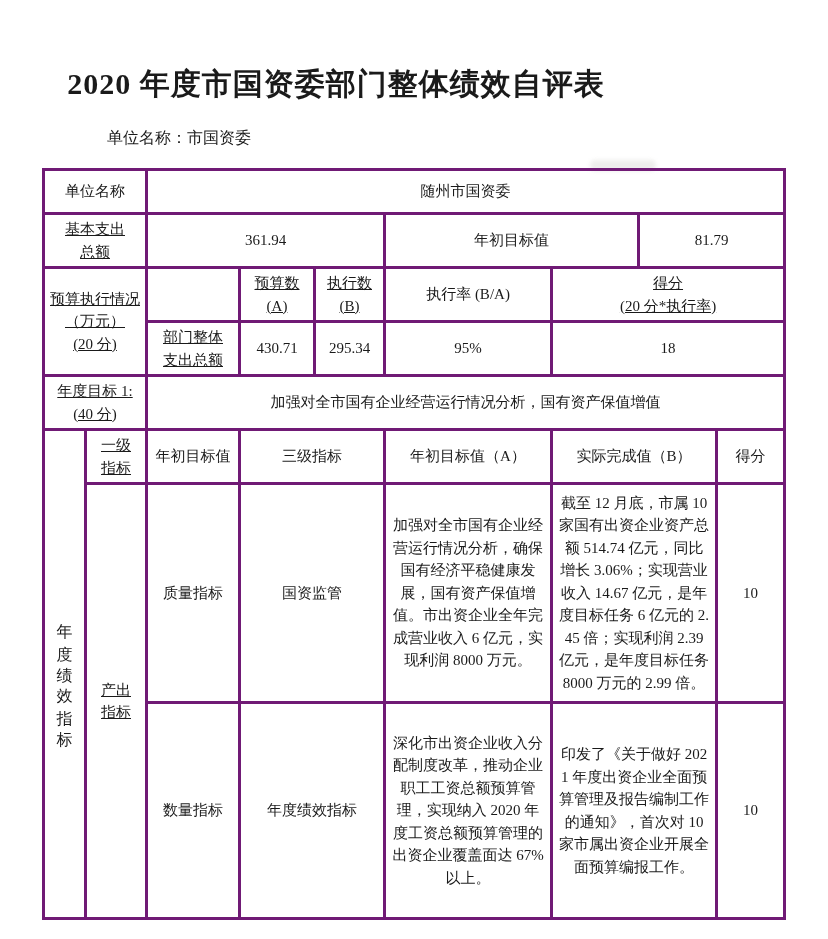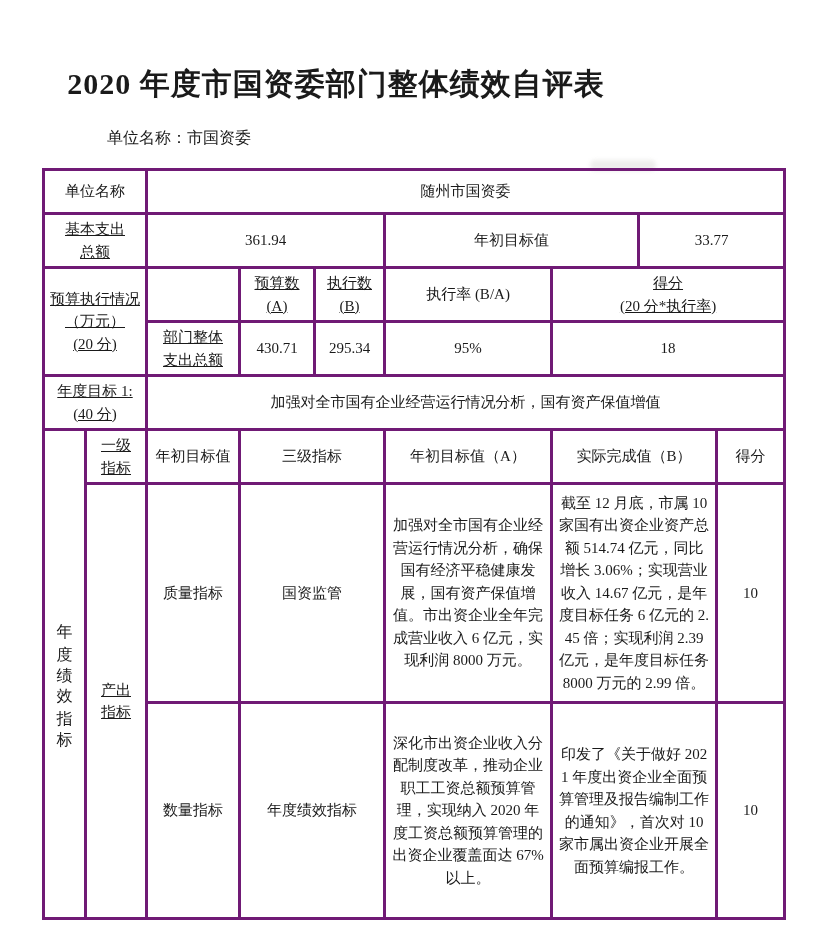--- a/index.html
+++ b/index.html
@@ -106,21 +106,21 @@
       <tr style="height:44px">
     <td colspan="2">单位名称</td>
     <td colspan="7">随州市国资委</td>
   </tr>
 
   <tr style="height:46px">
     <td colspan="2" class="prewrap">基本支出
 总额</td>
     <td colspan="3">361.94</td>
     <td colspan="2">年初目标值</td>
-    <td colspan="2">33.77</td>
+    <td colspan="2">81.79</td>
   </tr>
 
   <tr style="height:47px">
     <td colspan="2" rowspan="2" class="prewrap">预算执行情况（万元）
 (20 分)</td>
     <td></td>
     <td class="prewrap">预算数
 (A)</td>
     <td class="prewrap">执行数
 (B)</td>

